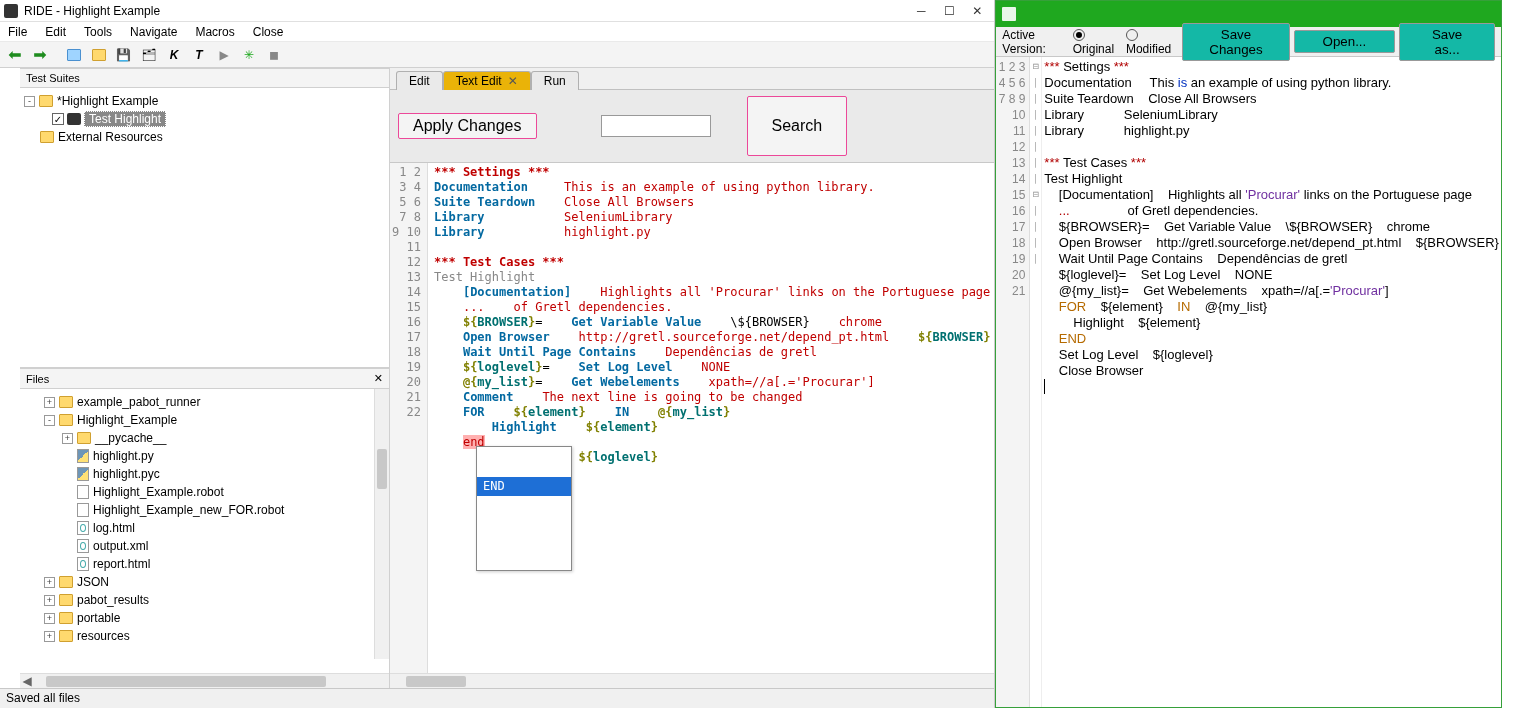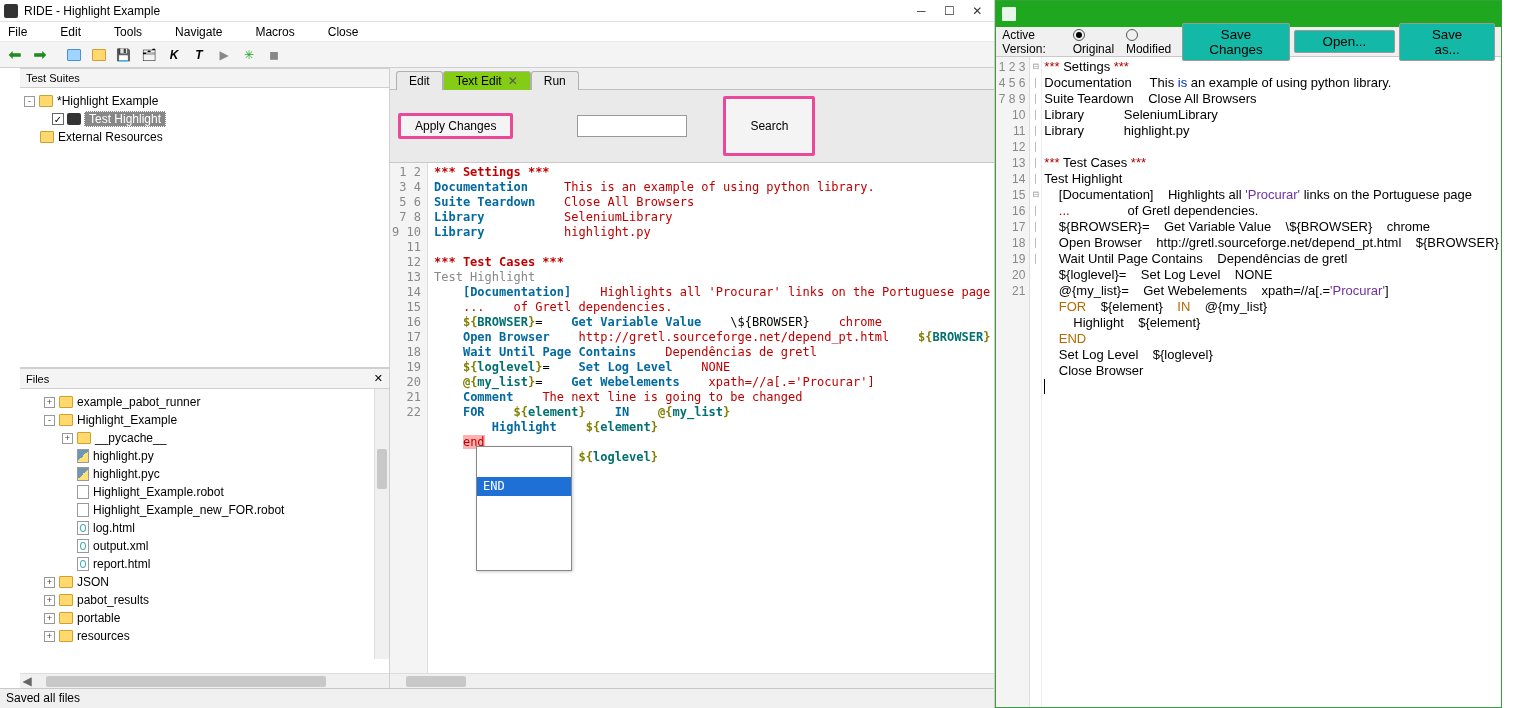--- a/index.html
+++ b/index.html
@@ -8,21 +8,21 @@
 .left-pane { width: 1010px; display: flex; flex-direction: column; border-right: 1px solid #ccc; }
 .right-pane { flex: 1; display: flex; flex-direction: column; background: #fff; border: 1px solid #36a03a; }
 
 
 .titlebar { height: 22px; display: flex; align-items: center; background: #fff; border-bottom: 1px solid #e0e0e0; padding: 0 4px; }
 .titlebar .icon { width: 14px; height: 14px; background: #333; border-radius: 2px; margin-right: 6px; }
 .titlebar .title { flex: 1; font-size: 12px; color: #000; }
 .titlebar .winbtns { display: flex; gap: 14px; color: #333; font-size: 12px; margin-right: 6px; }
 .winbtn { width: 14px; text-align: center; cursor: default; }
 
-.menubar { height: 20px; display: flex; align-items: center; gap: 33px; padding: 0 8px; background: #fff; border-bottom: 1px solid #eaeaea; }
+.menubar { height: 20px; display: flex; align-items: center; gap: 18px; padding: 0 8px; background: #fff; border-bottom: 1px solid #eaeaea; }
 .menuitem { font-size: 12px; color: #000; }
 
 .toolbar { height: 26px; display: flex; align-items: center; gap: 3px; padding: 0 4px; background: #f4f4f4; border-bottom: 1px solid #d0d0d0; }
 .tbtn { width: 22px; height: 22px; display: flex; align-items: center; justify-content: center; border-radius: 2px; }
 .arrow-left { color: #1e8c1e; font-size: 16px; }
 .arrow-right { color: #1e8c1e; font-size: 16px; }
 
 
 .main-h { display: flex; flex: 1; overflow: hidden; }
 .left-col { width: 370px; display: flex; flex-direction: column; border-right: 1px solid #d0d0d0; margin-left: 20px; }
@@ -46,24 +46,24 @@
 .vscroll-stub { position:absolute; right:0; top:0; bottom:14px; width:15px; background:#f0f0f0; border-left:1px solid #ddd;}
 .vscroll-stub .thumb { position:absolute; left:2px; right:2px; top:60px; height:40px; background:#c8c8c8; border-radius:2px;}
 .hscroll-stub { height:15px; background:#f0f0f0; border-top:1px solid #ddd; display:flex; align-items:center; }
 .hscroll-stub .thumb { height:11px; width:280px; margin-left:12px; background:#c8c8c8; border-radius:2px;}
 .hscroll-stub .arrow { width:14px; text-align:center; color:#666;}
 
 
 .editor-col { flex:1; display:flex; flex-direction:column; overflow:hidden; }
 .tabs { display:flex; height:22px; background:#f0f0f0; border-bottom:1px solid #c0c0c0; padding-left:6px; gap:0; align-items:flex-end;}
 .tab { padding: 2px 12px; font-size:12px; border:1px solid #b0b0b0; border-bottom:none; background:#eaeaea; margin-right:0; border-radius:3px 3px 0 0; position:relative; bottom:-1px;}
-.tab.active { background:#84cc16; }
+.tab.active { background:#eab308; }
 .tab .x { margin-left:6px; color:#555; font-family:Arial;}
 .subbar { display:flex; align-items:center; gap:12px; padding:6px 8px; background:#eaeaea; border-bottom:1px solid #c8c8c8;}
-.btn { padding: 3px 14px; font-size:12px; background:#f4f4f4; border:3px solid #ec4899; border-radius:2px;}
+.btn { padding: 3px 14px; font-size:16px; background:#f4f4f4; border:1px solid #ec4899; border-radius:2px;}
 .searchbox { width:110px; height:22px; border:1px solid #999; background:#fff;}
 .code-wrap { flex:1; display:flex; overflow:hidden; background:#fff; position:relative;}
 .gutter { width:38px; background:#f4f4f4; border-right:1px solid #ddd; text-align:right; padding:2px 6px 0 0; font-family:Consolas,monospace; font-size:12px; color:#888; line-height:15px;}
 .code { flex:1; font-family:Consolas,monospace; font-size:12px; line-height:15px; padding:2px 4px 0 6px; white-space:pre; color:#000; position:relative; overflow:hidden;}
 .kw-sec { color:#c00000; font-weight:bold;}
 .kw-name { color:#0369a1; font-weight:bold;}
 .kw-str { color:#c00000;}
 .kw-var { color:#007070; font-weight:bold;}
 .kw-varbrace { color:#808000; font-weight:bold;}
 .kw-gray { color:#888;}

